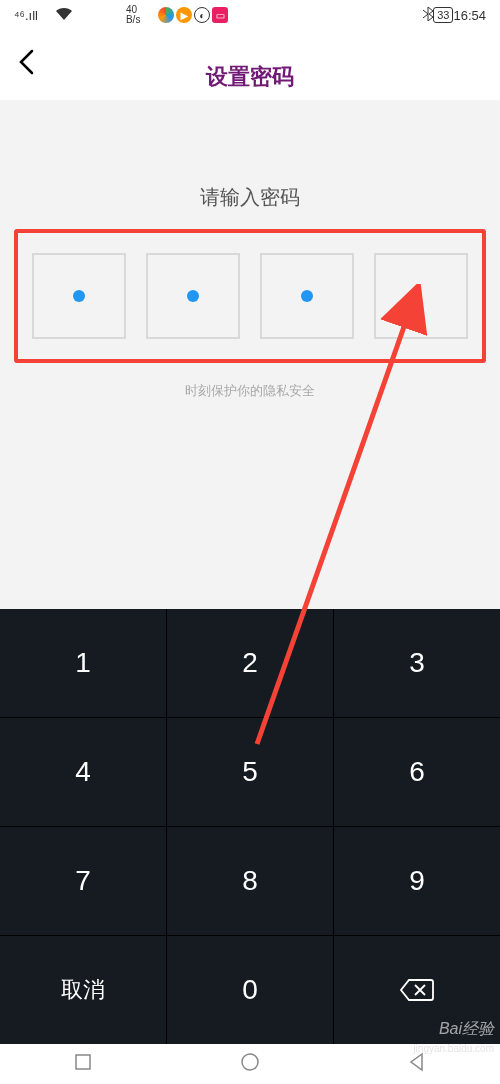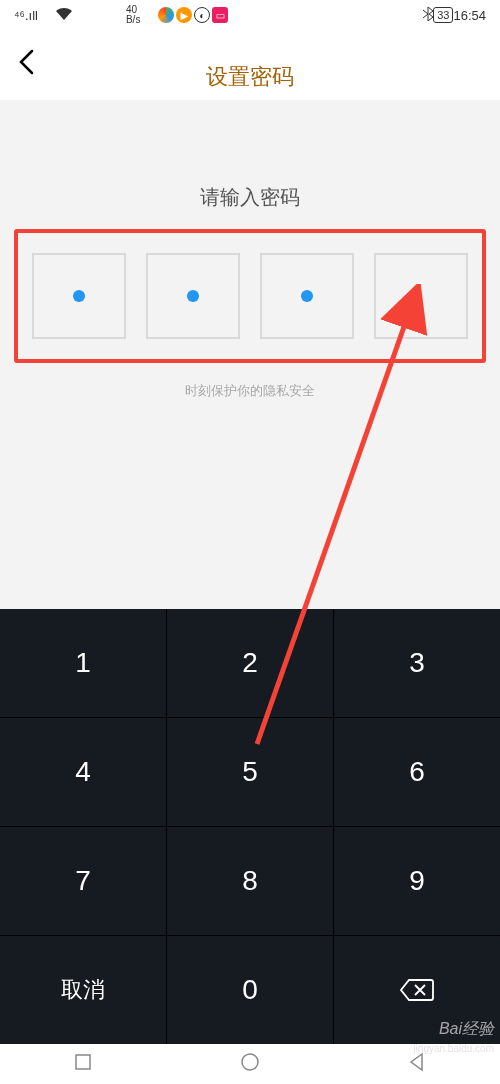--- a/index.html
+++ b/index.html
@@ -32,22 +32,22 @@
       align-items: center;
       padding: 0 18px;
       position: relative;
     }
     .back-icon { font-size: 26px; color: #000; font-weight: 300; }
     .header-title {
       position: absolute;
       left: 50%;
       transform: translateX(-50%);
       font-size: 22px;
-      font-weight: 400;
-      color: #a16207;
+      font-weight: 700;
+      color: #701a75;
       margin-top: 23px;
     }
     .content {
       background: #f3f3f3;
       height: 510px;
       position: relative;
       padding-top: 84px;
     }
     .prompt {
       text-align: center;

